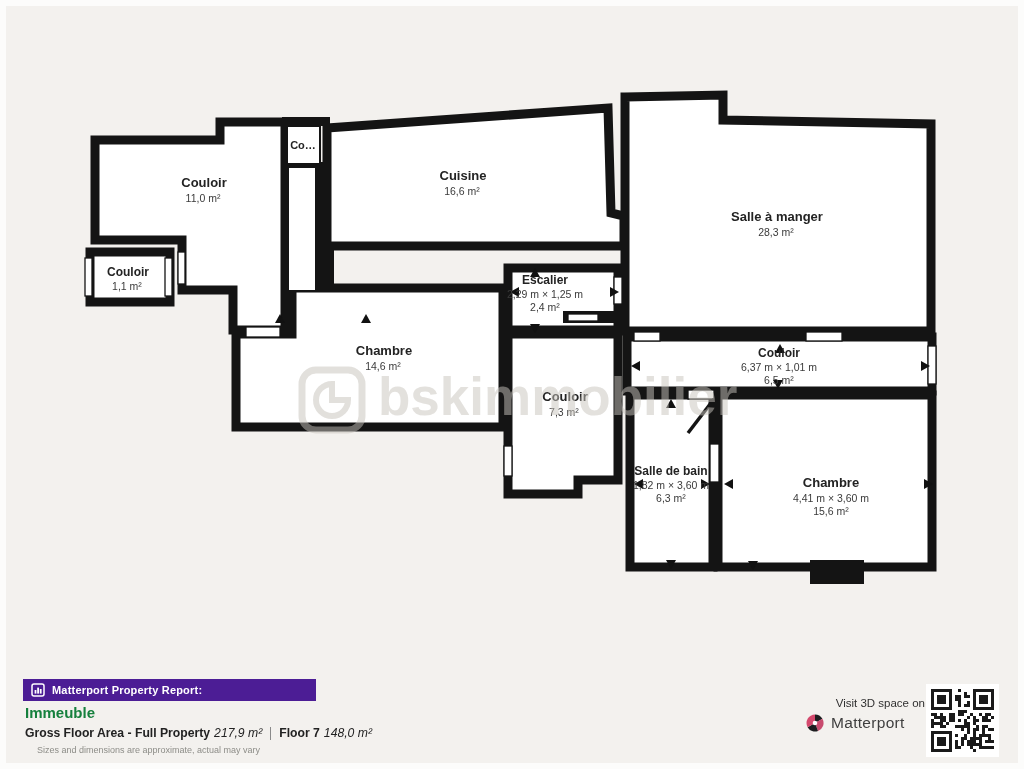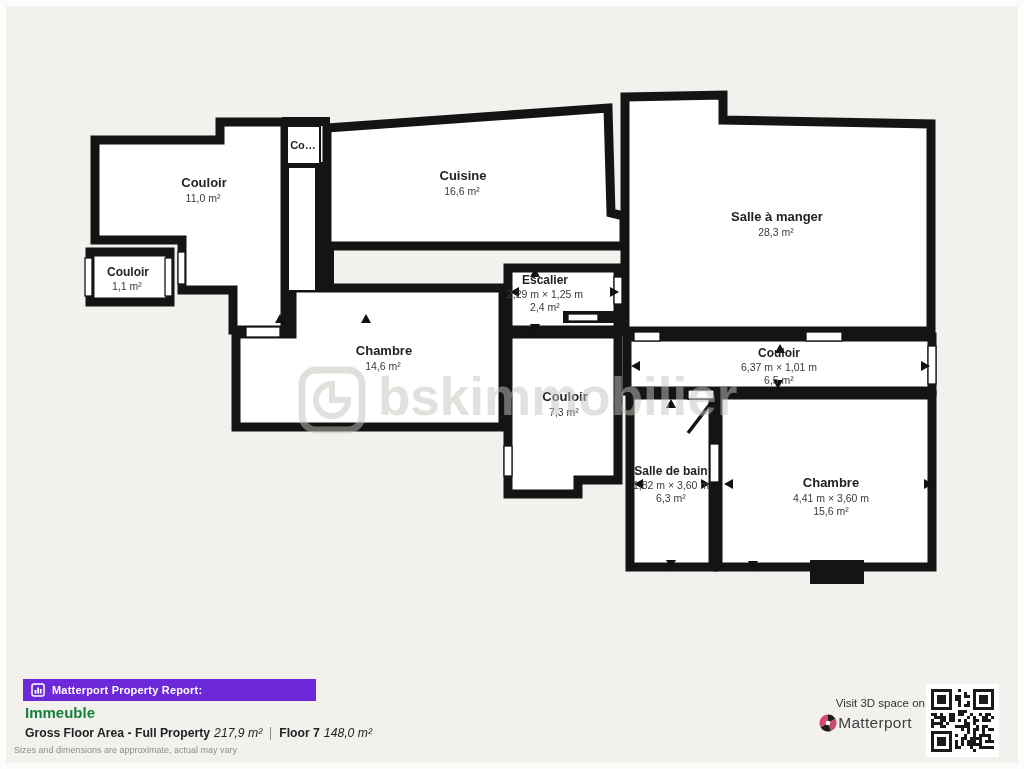--- a/index.html
+++ b/index.html
@@ -10,33 +10,33 @@
   .frame{position:absolute;inset:0;border:6px solid #fcfcfb;pointer-events:none;z-index:40;}
   svg text{font-family:"Liberation Sans",sans-serif;}
   .rn{font-size:13px;font-weight:bold;fill:#232323;}
   .rn-sm{font-size:12px;font-weight:bold;fill:#232323;}
   .rs{font-size:10.5px;fill:#3a3a3a;}
   .wallfill{fill:#141414;}
   .win{fill:#ffffff;stroke:#141414;stroke-width:1.3px;}
   .arrow{fill:#111111;}
   
   .report-bar{
-    position:absolute;left:23px;top:679px;width:293px;height:22px;background:#6d28d9;
+    position:absolute;left:23px;top:679px;width:293px;height:22px;background:#4c1d95;
     display:flex;align-items:center;gap:7px;padding-left:8px;box-sizing:border-box;z-index:30;
   }
   .report-bar span{color:#ffffff;font-size:11px;font-weight:bold;letter-spacing:.2px;}
   .prop-name{position:absolute;left:25px;top:704px;font-size:15px;font-weight:bold;color:#15803d;z-index:30;}
   .gfa-line{position:absolute;left:25px;top:726px;font-size:12.2px;color:#222222;z-index:30;display:flex;align-items:center;}
   .gfa-line b{font-weight:bold;}
   .gfa-line .val{font-weight:normal;margin-left:4px;font-style:italic;}
   .vdiv{display:inline-block;width:1px;height:13px;background:#8a8a8a;margin:0 8px;}
-  .disclaimer{position:absolute;left:14px;top:745px;font-size:9px;color:#8d8d88;z-index:30;}
+  .disclaimer{position:absolute;left:37px;top:745px;font-size:9px;color:#8d8d88;z-index:30;}
   
   .visit-label{position:absolute;left:805px;top:697px;width:120px;text-align:right;font-size:11.5px;color:#303030;z-index:30;}
-  .brand-row{position:absolute;left:805px;top:713px;width:120px;display:flex;align-items:center;justify-content:center;z-index:30;}
+  .brand-row{position:absolute;left:805px;top:713px;width:120px;display:flex;align-items:center;gap:6px;z-index:30;}
   .brand-row .word{font-size:15.5px;color:#3e3e3e;font-weight:500;letter-spacing:.3px;}
   .qr{position:absolute;left:926px;top:684px;z-index:30;}
 </style>
 </head>
 <body>
 
 <div class="stage">
 
   <svg width="1024" height="769" viewBox="0 0 1024 769" style="position:absolute;left:0;top:0;">
 

